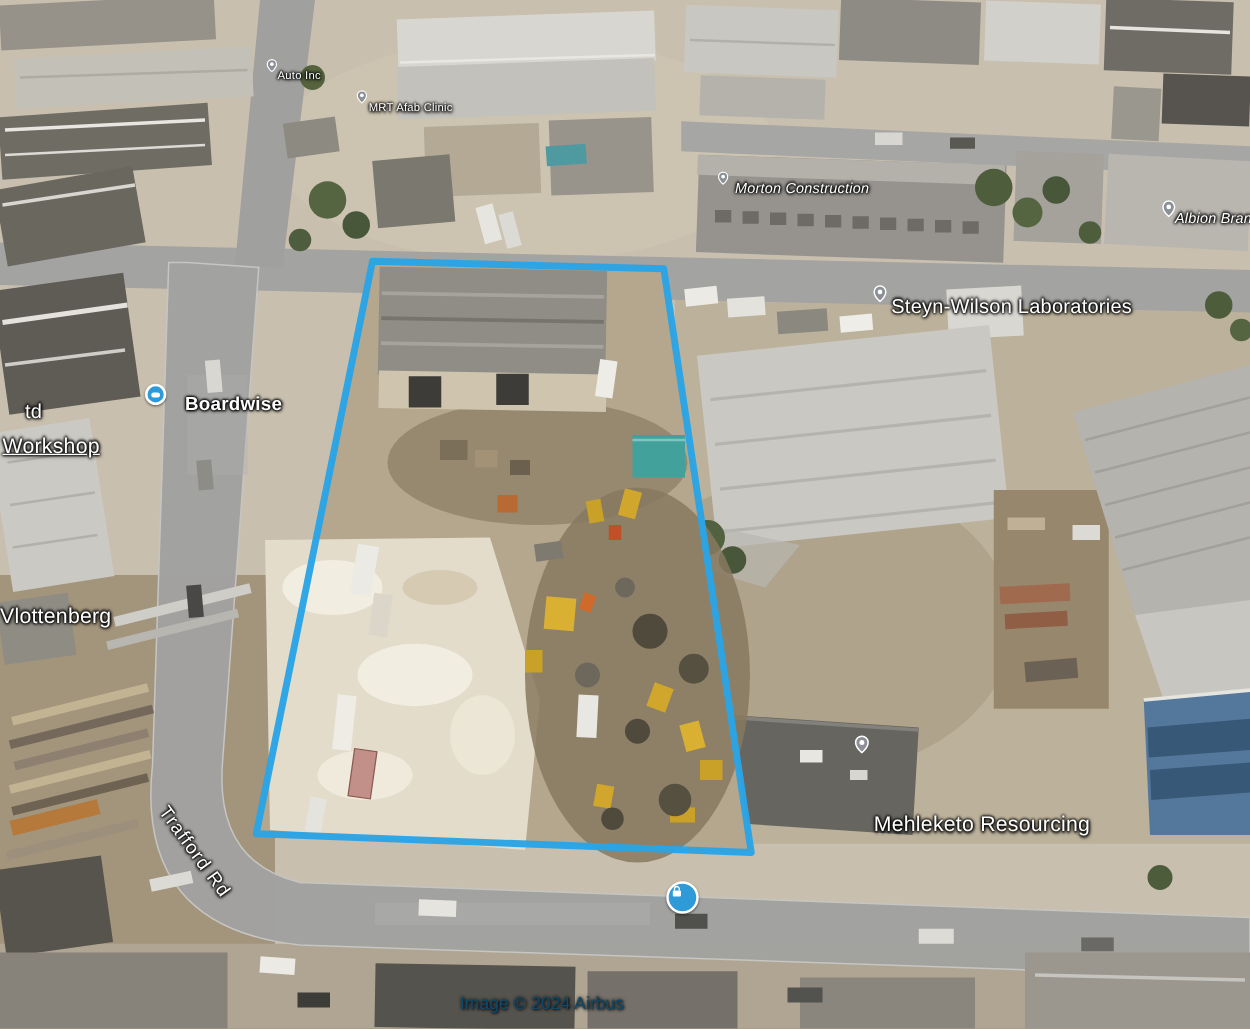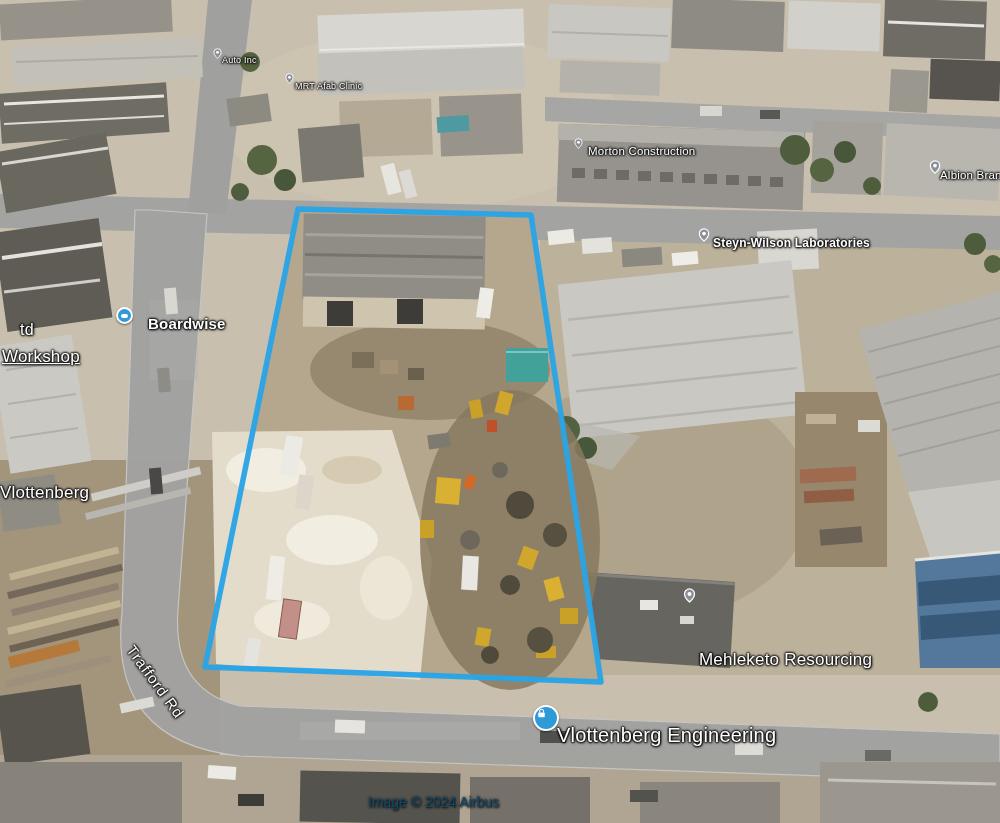--- a/index.html
+++ b/index.html
@@ -11,21 +11,21 @@
   .map-viewport svg{position:absolute;left:0;top:0;}
   
   .lbl{
     position:absolute;color:#fff;white-space:nowrap;line-height:1.1;
     text-shadow:-1px 0 2px rgba(0,0,0,.85),1px 0 2px rgba(0,0,0,.85),
                 0 -1px 2px rgba(0,0,0,.85),0 1px 2px rgba(0,0,0,.85),
                 1px 1px 3px rgba(0,0,0,.6);
     letter-spacing:.2px;
   }
   .sz20{font-size:20px;} .sz17{font-size:17px;} .sz16{font-size:16px;}
-  .sz15{font-size:15px;} .sz12{font-size:12px;font-weight:bold;} .sz11{font-size:11.5px;}
+  .sz15{font-size:15px;} .sz12{font-size:16px;} .sz11{font-size:11.5px;font-style:italic;}
   .sz9{font-size:9px;}
   .pin{position:absolute;width:14px;height:14px;}
   .pin svg{position:static;}
   .pin-sm{width:11px;height:11px;}
   .biz-dot{
     position:absolute;border-radius:50%;
     background:#2f9ad8;border:2px solid #fff;box-shadow:0 1px 2px rgba(0,0,0,.5);
     display:flex;align-items:center;justify-content:center;
   }
   .biz-dot.boardwise{left:116px;top:307px;width:13px;height:13px;}
@@ -374,23 +374,20 @@
 <div class="lbl sz17" style="left:699px;top:607px;margin-top:44px;">
   <span>Mehleketo Resourcing</span>
 </div>
 
 <div class="biz-dot vlot">
   <svg viewBox="0 0 24 24" width="13" height="13">
     <rect x="6" y="10" width="12" height="9" rx="1.5" fill="#fff"></rect>
     <path d="M8.5 10 V7.5 a3.5 3.5 0 0 1 7 0 V10" fill="none" stroke="#fff" stroke-width="2"></path>
   </svg>
 </div>
-<div class="lbl sz20" style="left:557px;top:724px;">
-  <span>Vlottenberg Engineering</span>
-</div>
 
 <div class="lbl sz15 rot-road" style="left:155px;top:682px;">
   <span>Trafford Rd</span>
 </div>
 
 <div class="attribution">
   <span>Image © 2024 Airbus</span>
 </div>
 
 </div>

